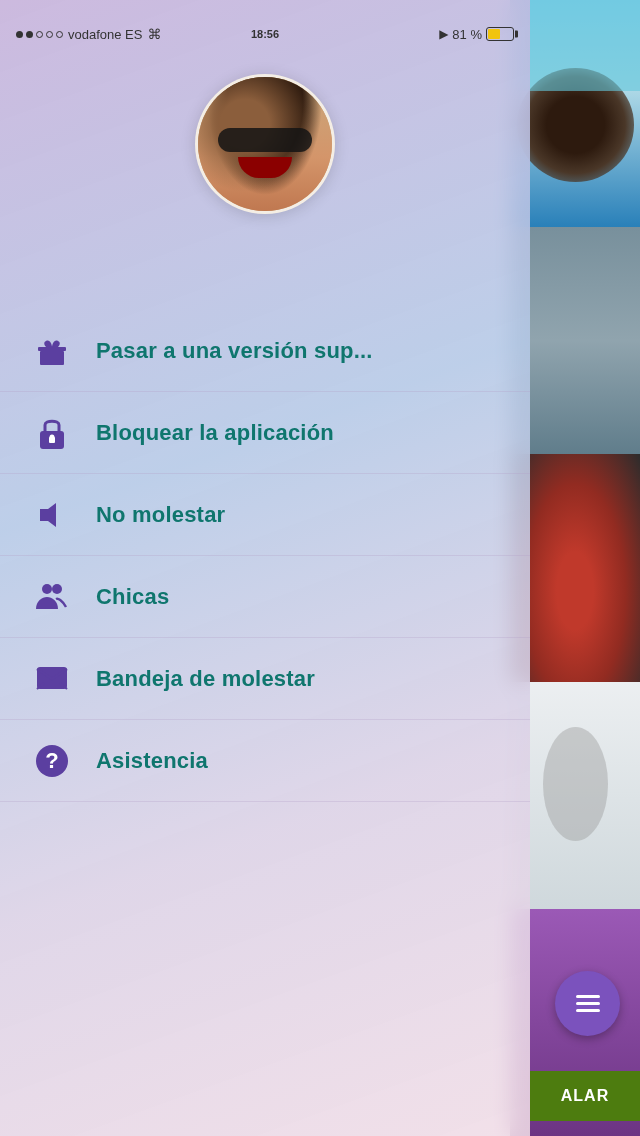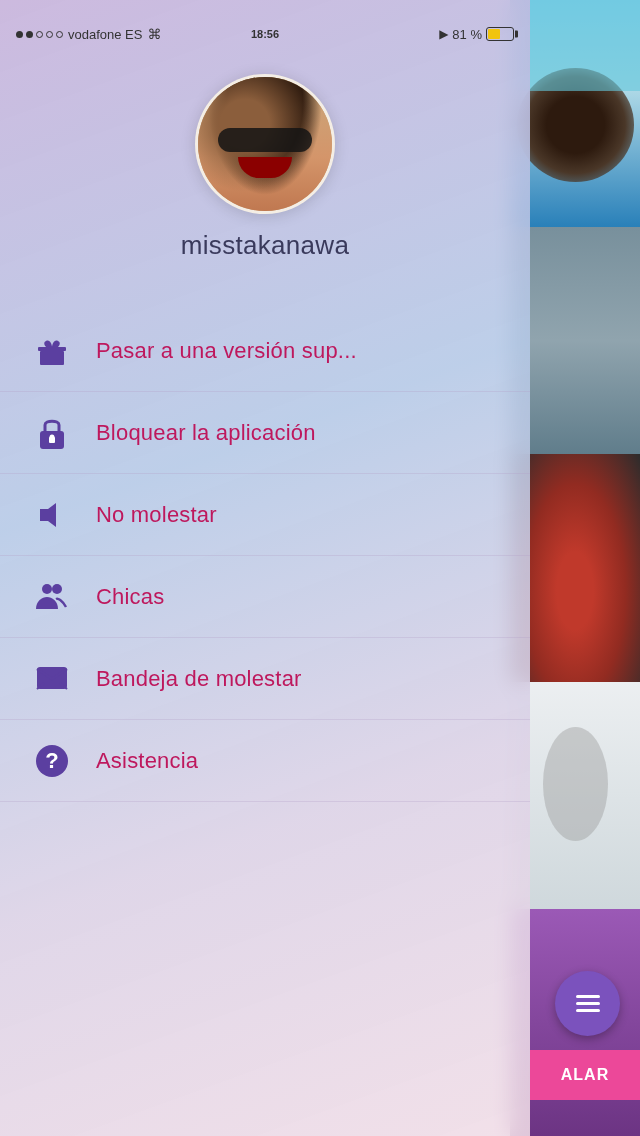--- a/index.html
+++ b/index.html
@@ -235,22 +235,22 @@
     }
 
     .menu-icon svg {
       width: 36px;
       height: 36px;
       fill: #5b3fa0;
     }
 
     .menu-label {
       font-size: 22px;
-      color: #be185d;
-      font-weight: 400;
+      color: #0f766e;
+      font-weight: 700;
       letter-spacing: 0.2px;
     }
 
     
     .fab-button {
       position: absolute;
       bottom: 100px;
       right: 20px;
       width: 65px;
       height: 65px;
@@ -266,25 +266,25 @@
 
     .fab-button svg {
       width: 30px;
       height: 30px;
       fill: white;
     }
 
     
     .install-btn {
       position: absolute;
-      bottom: 36px;
+      bottom: 15px;
       right: 0;
       width: 110px;
       height: 50px;
-      background: #ec4899;
+      background: #4d7c0f;
       display: flex;
       align-items: center;
       justify-content: center;
       z-index: 20;
     }
 
     .install-label {
       color: white;
       font-size: 16px;
       font-weight: 600;
@@ -400,21 +400,20 @@
         <div class="battery-fill"></div>
       </div>
     </div>
   </div>
 </div>
 
 <div class="profile-section">
   <div class="avatar-container">
     <div class="avatar-inner"></div>
   </div>
-  <span class="username">misstakanawa</span>
 </div>
 
 <div class="menu-list">
 
   <div class="menu-item">
     <div class="menu-icon">
       <svg viewBox="0 0 36 36" xmlns="http://www.w3.org/2000/svg">
 
         <rect x="4" y="14" width="28" height="4" rx="1"></rect>
         <rect x="6" y="18" width="24" height="14" rx="1"></rect>

